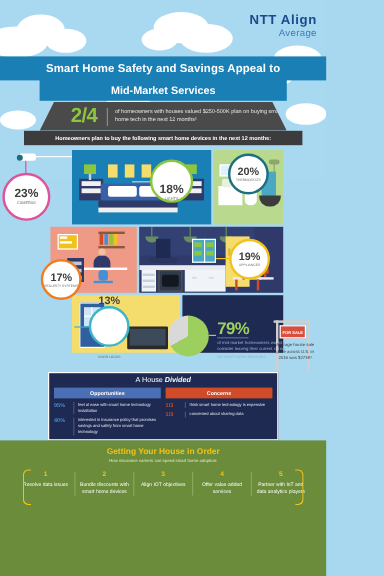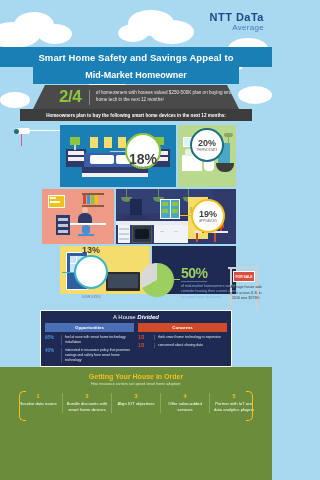--- a/index.html
+++ b/index.html
@@ -70,21 +70,21 @@
     position:absolute; border-radius:50%; background:#fff;
     display:flex; flex-direction:column; align-items:center; justify-content:center;
     text-align:center; line-height:1;
   }
   .bubble .pv { font-weight:bold; color:#3d3d3d; }
   .bubble .pl { color:#6d6d6d; margin-top:1px; }
 
   .b-cameras   { left:2px;   top:144px; width:40px; height:40px; border:2px solid #e0529c; }
   .b-cameras .pv { font-size:10px; } .b-cameras .pl { font-size:3.2px; }
   .b-lights    { left:125px; top:133px; width:36px; height:36px; border:2px solid #8cc63f; }
-  .b-lights .pv { font-size:14px;margin-top:21px; } .b-lights .pl { font-size:3.2px; }
+  .b-lights .pv { font-size:10px;margin-top:21px; } .b-lights .pl { font-size:3.2px; }
   .b-thermo    { left:190px; top:128px; width:34px; height:34px; border:2px solid #1b6f7e; }
   .b-thermo .pv { font-size:9px; } .b-thermo .pl { font-size:2.8px; }
   .b-security  { left:34px;  top:216px; width:34px; height:34px; border:2px solid #f07c1e; }
   .b-security .pv { font-size:9px; } .b-security .pl { font-size:2.8px; }
   .b-appliance { left:191px; top:199px; width:34px; height:34px; border:2px solid #f2c21a; }
   .b-appliance .pv { font-size:9px; } .b-appliance .pl { font-size:2.8px; }
   .b-locks     { left:74px;  top:255px; width:34px; height:34px; border:2px solid #3ab5c9;gap:40px; }
   .b-locks .pv { font-size:9px; } .b-locks .pl { font-size:2.8px; }
 
   
@@ -159,26 +159,26 @@
     <div class="cloud" style="left:150px;top:20px;width:44px;height:24px;"></div>
     <div class="cloud" style="left:118px;top:24px;width:30px;height:18px;"></div>
     <div class="cloud" style="left:228px;top:38px;width:40px;height:22px;"></div>
     <div class="cloud" style="left:214px;top:56px;width:30px;height:16px;"></div>
     <div class="cloud" style="left:84px;top:80px;width:46px;height:24px;"></div>
     <div class="cloud" style="left:0px;top:92px;width:30px;height:16px;"></div>
     <div class="cloud" style="left:238px;top:86px;width:34px;height:18px;"></div>
   </div>
 
   <div class="logo">
-    <div class="l1">NTT DaTa</div>
+    <div class="l1">NTT Align</div>
     <div class="l2">Average</div>
   </div>
 
   <div class="titlebar1">Smart Home Safety and Savings Appeal to</div>
-  <div class="titlebar2">Mid-Market Homeowner</div>
+  <div class="titlebar2">Mid-Market Services</div>
 
   <div class="roof">
     <div class="big">2/4</div>
     <div class="divider"></div>
     <div class="txt">of homeowners with houses valued $250-500K plan on buying smart home tech in the next 12 months¹</div>
   </div>
 
   <div class="subbar">Homeowners plan to buy the following smart home devices in the next 12 months:</div>
 
   <div class="rooms">
@@ -293,40 +293,48 @@
   </div>
 
   <div class="cam-body"></div>
   <div class="cam-lens"></div>
   <div class="cam-pole"></div>
   <div class="conn" style="left:30px;top:130px;width:30px;height:1px;background:#ffffff;"></div>
   <div class="conn" style="left:110px;top:151px;width:16px;height:1px;"></div>
   <div class="conn" style="left:180px;top:215px;width:12px;height:1px;background:#f2c21a;"></div>
   <div class="conn" style="left:62px;top:272px;width:14px;height:1px;background:#3ab5c9;"></div>
 
+  <div class="bubble b-cameras">
+    <div class="pv">23%</div>
+    <div class="pl">CAMERAS</div>
+  </div>
   <div class="bubble b-lights">
     <div class="pv">18%</div>
     <div class="pl">LIGHTS</div>
   </div>
   <div class="bubble b-thermo">
     <div class="pv">20%</div>
     <div class="pl">THERMOSTATS</div>
   </div>
+  <div class="bubble b-security">
+    <div class="pv">17%</div>
+    <div class="pl">SECURITY SYSTEMS</div>
+  </div>
   <div class="bubble b-appliance">
     <div class="pv">19%</div>
     <div class="pl">APPLIANCES</div>
   </div>
   <div class="bubble b-locks">
     <div class="pv">13%</div>
     <div class="pl">DOOR LOCKS</div>
   </div>
 
   <div class="pie"></div>
   <div class="pie-line"></div>
-  <div class="pie-pct">50%</div>
+  <div class="pie-pct">79%</div>
   <div class="pie-rule"></div>
   <div class="pie-txt">of mid-market homeowners would consider leaving their current carrier for smart home discounts</div>
 
   <div class="sign-wrap">
     <div class="sign-post-l"></div>
     <div class="sign-post-r"></div>
     <div class="sign-top"></div>
     <div class="sign-board">FOR SALE</div>
     <div class="sign-txt">Average house sale price across U.S. in 2016 was $273K²</div>
   </div>

